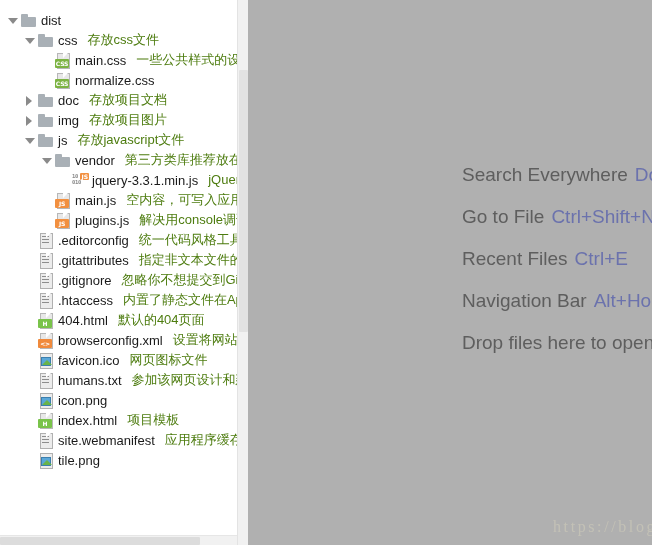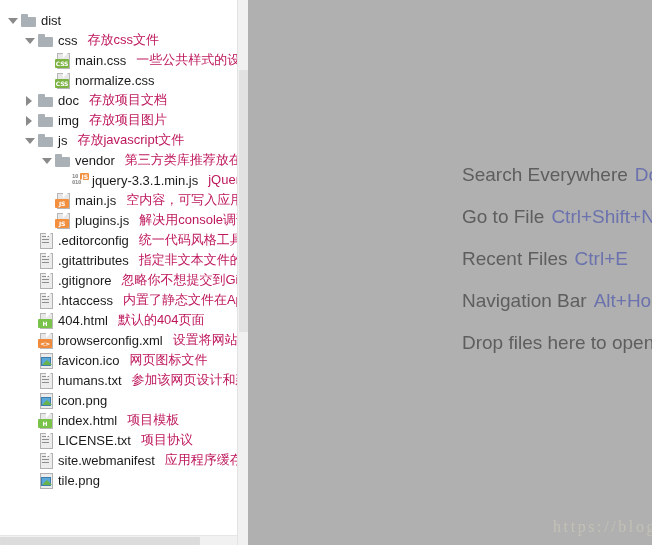--- a/index.html
+++ b/index.html
@@ -197,21 +197,21 @@
     color: #fff;
     font-size: 6px;
     line-height: 7px;
     padding: 0 1px;
     font-weight: bold;
     border-radius: 1px;
     font-family: "DejaVu Sans", sans-serif;
   }
 
   .fname { color: #1a1a1a; }
-  .note  { color: #be185d; margin-left: 10px; }
+  .note  { color: #4d7c0f; margin-left: 10px; }
 
   
   #v-scrollbar {
     position: absolute;
     left: 237px; top: 0;
     width: 11px; height: 545px;
     background: #f1f1f1;
     border-left: 1px solid #e3e3e3;
   }
   #v-thumb {
@@ -422,28 +422,20 @@
           </span>
           <span class="fname">icon.png</span>
         </div>
         <div class="node" style="padding-left: 23px;">
           <span class="twisty none"></span>
           <span class="ic file">
             <span class="badge h">H</span>
           </span>
           <span class="fname">index.html</span>
           <span class="note">项目模板</span>
-        </div>
-        <div class="node" style="padding-left: 23px;">
-          <span class="twisty none"></span>
-          <span class="ic txt">
-            <span class="lines"></span>
-          </span>
-          <span class="fname">LICENSE.txt</span>
-          <span class="note">项目协议</span>
         </div>
         <div class="node" style="padding-left: 23px;">
           <span class="twisty none"></span>
           <span class="ic txt">
             <span class="lines"></span>
           </span>
           <span class="fname">site.webmanifest</span>
           <span class="note">应用程序缓存配置文件</span>
         </div>
         <div class="node" style="padding-left: 23px;">

